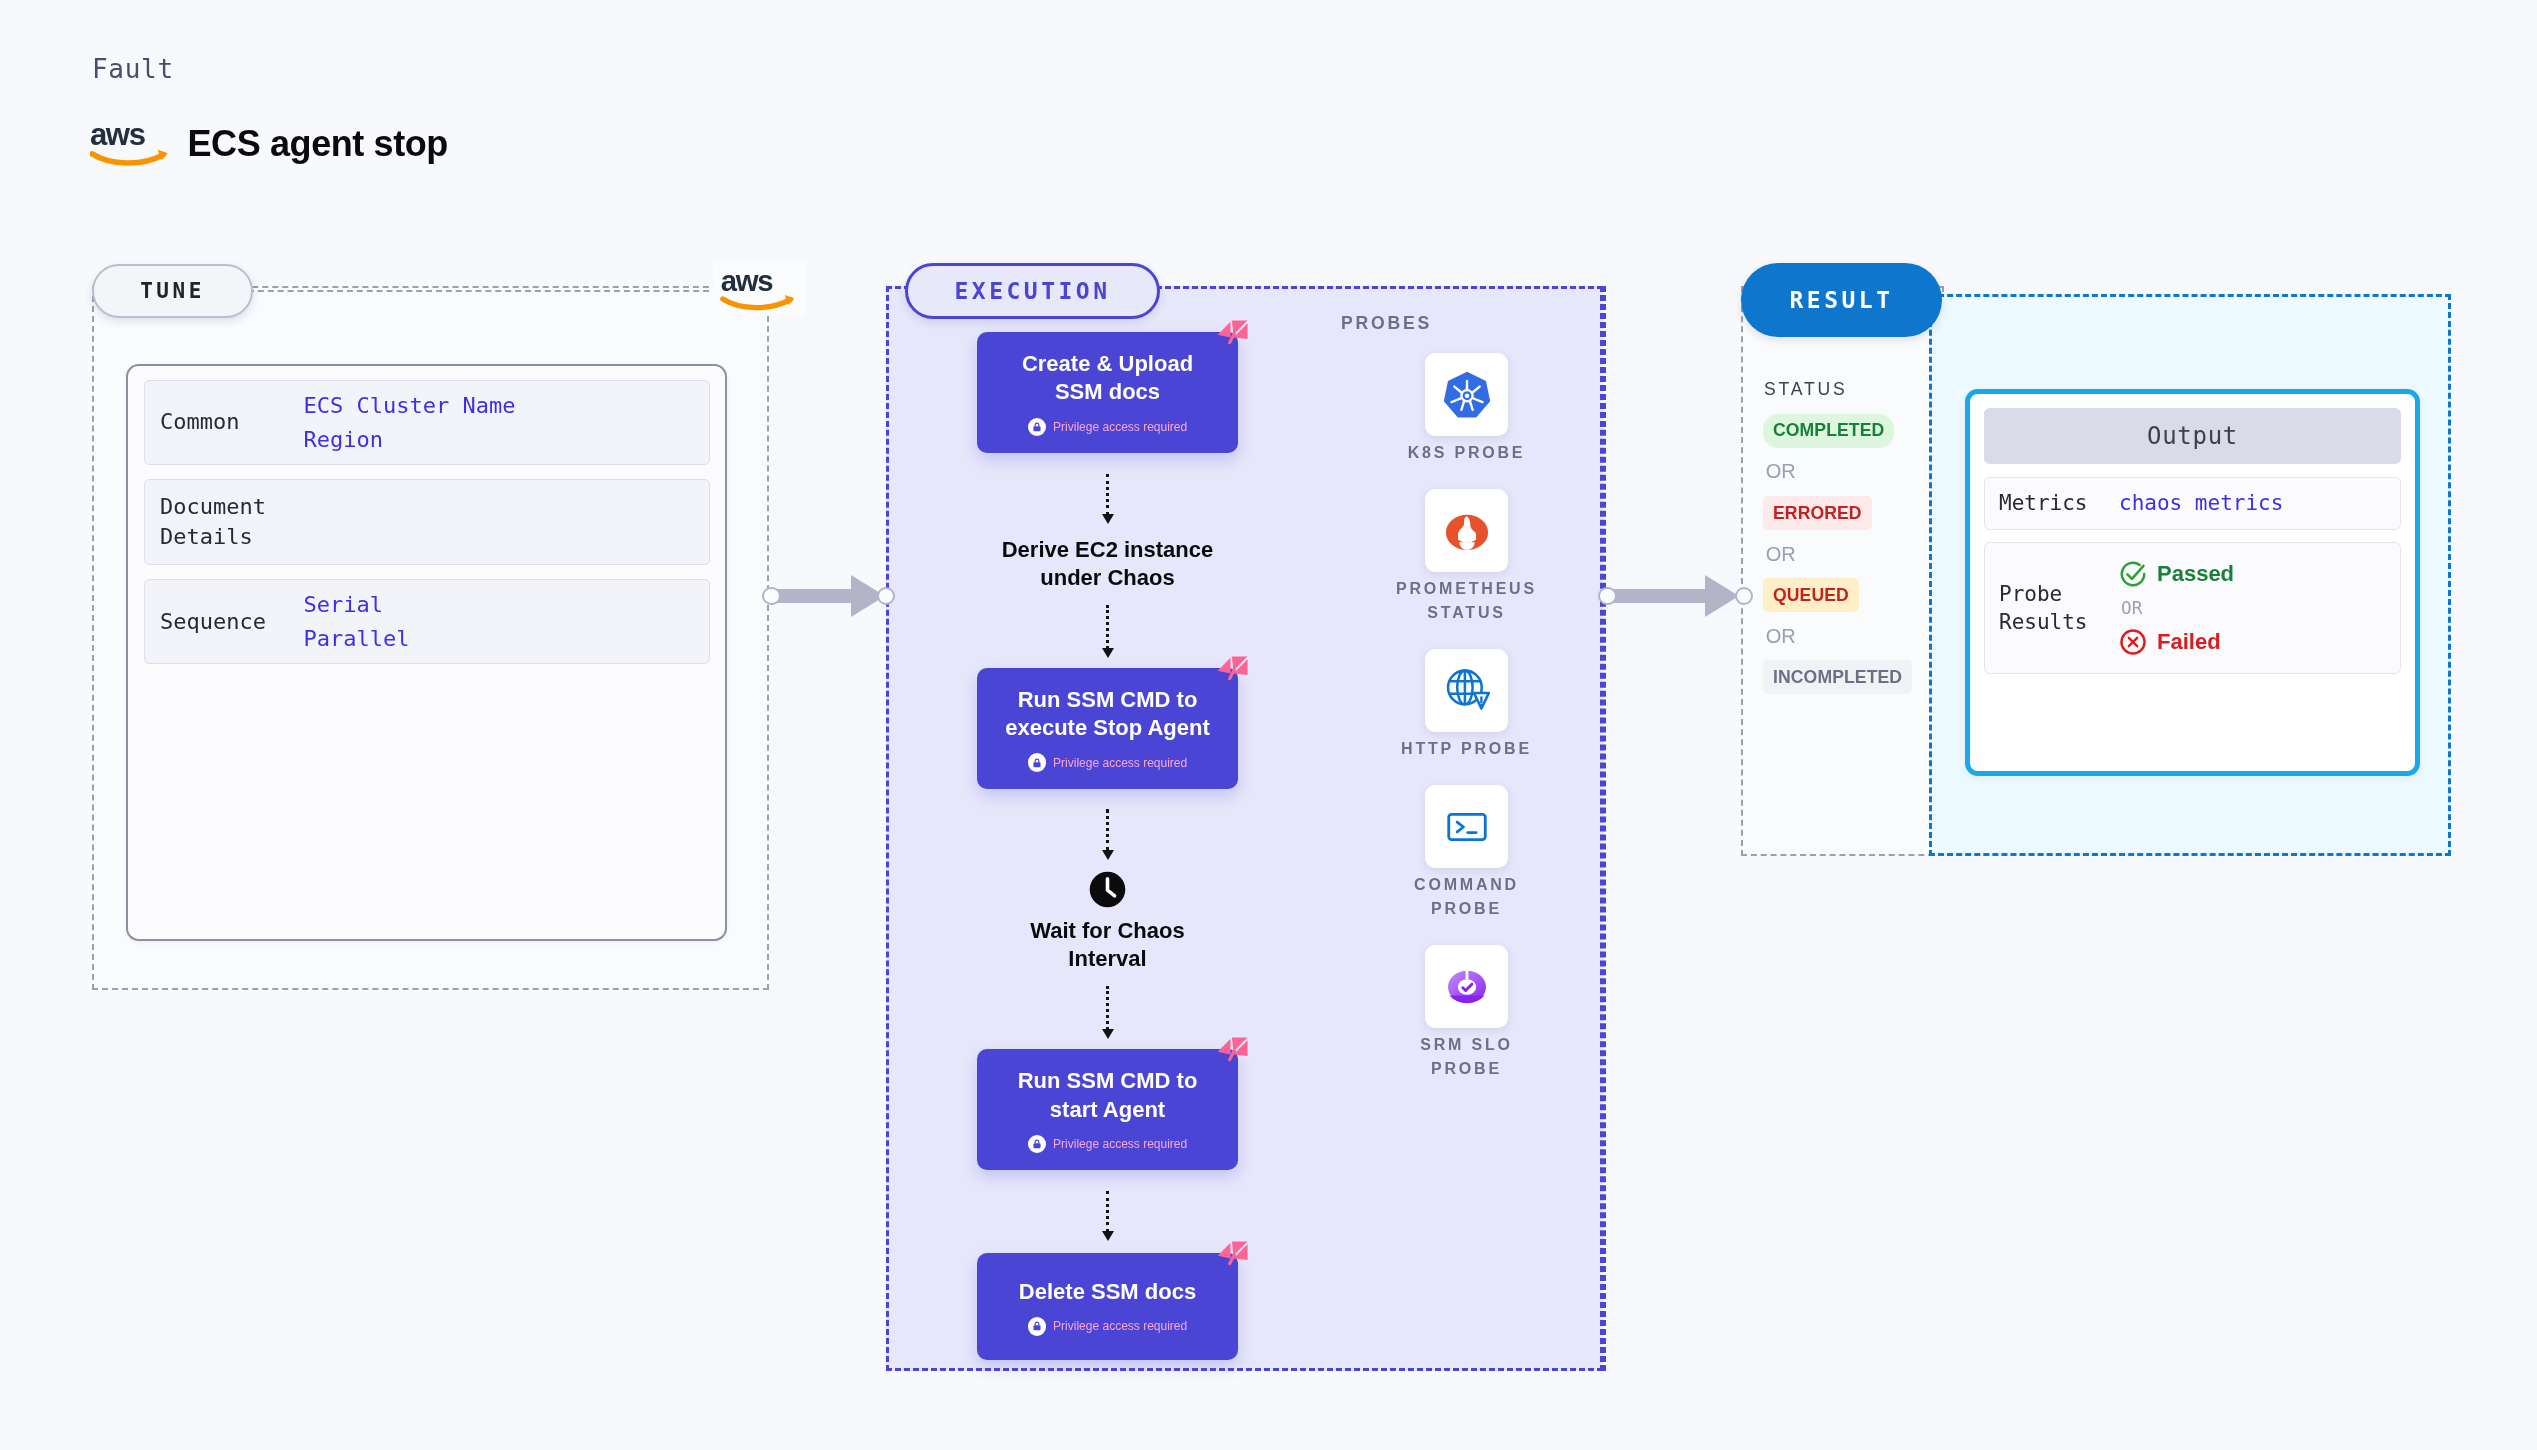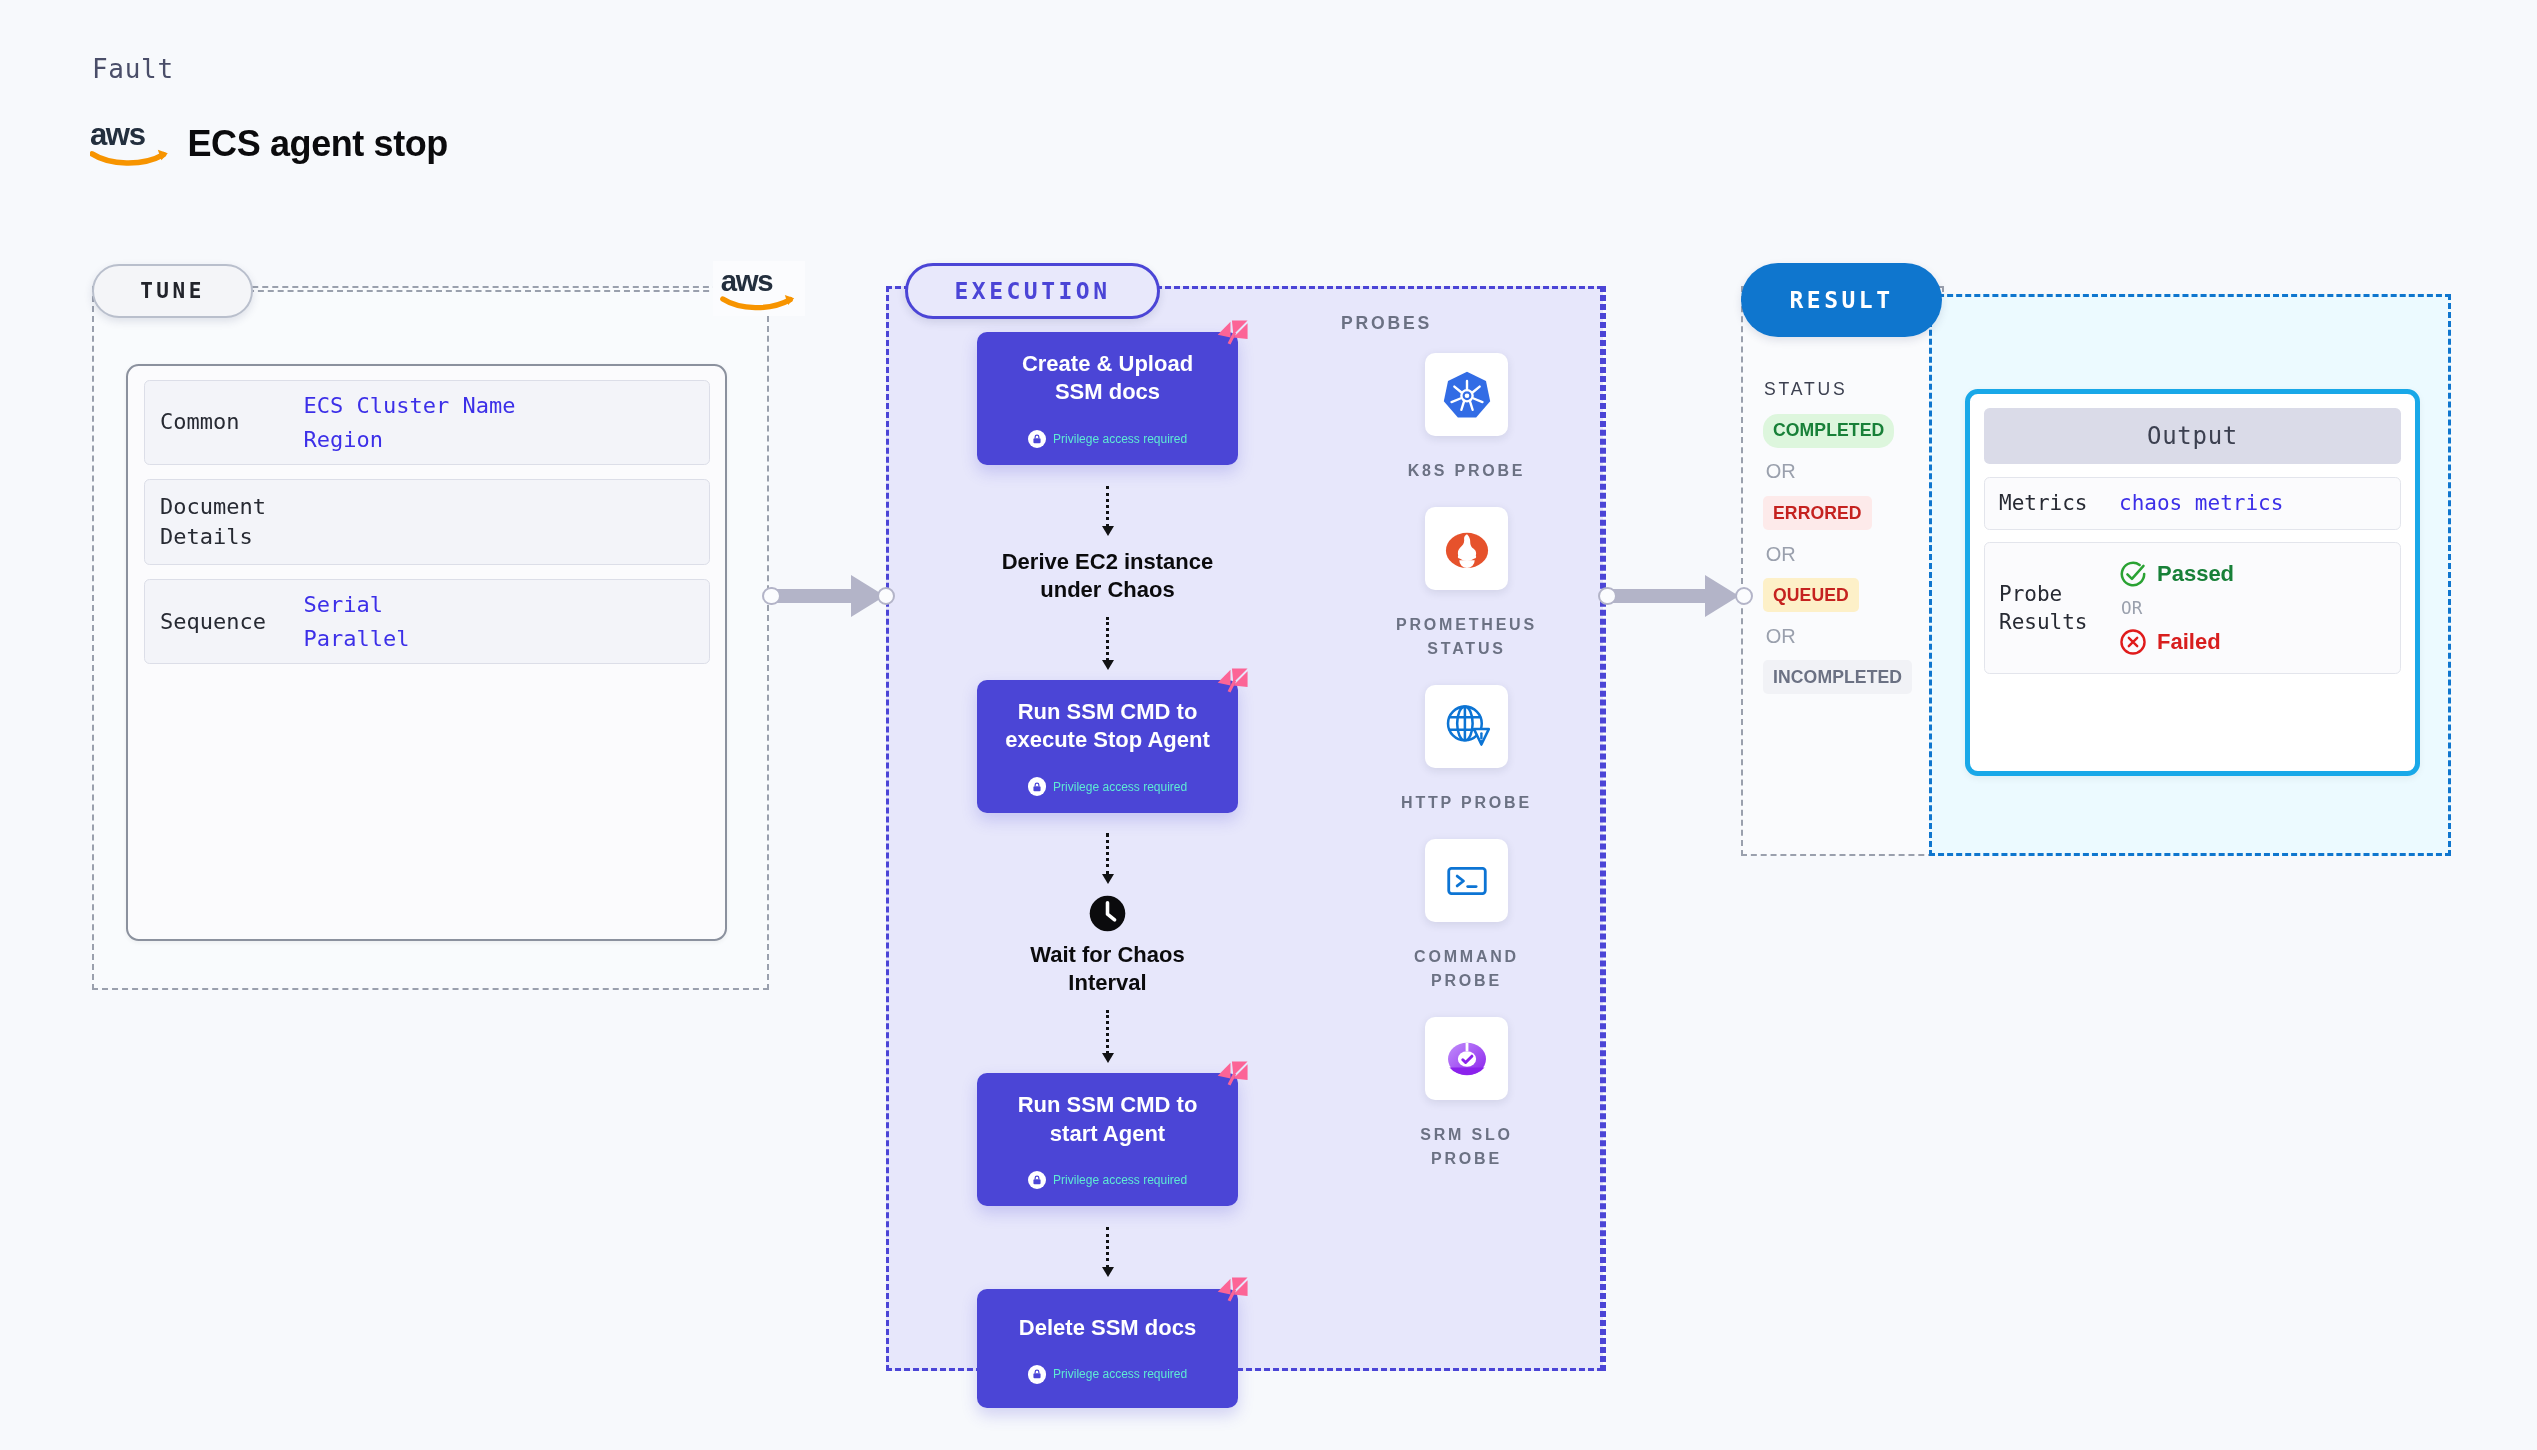--- a/index.html
+++ b/index.html
@@ -116,22 +116,22 @@
   .flow { position: absolute; left: 910px; top: 332px; width: 395px; z-index: 5;
           display: flex; flex-direction: column; align-items: center; }
 
   .node-box {
     position: relative; width: 261px; background: #4b45d6; border-radius: 10px;
     padding: 18.3px 12.7px 17px 12.7px; text-align: center;
     box-shadow: 0 7px 15.5px rgba(75,69,214,0.22);
   }
   .node-box .nb-title { color: #ffffff; font-size: 22px; font-weight: bold; line-height: 1.28; }
   .node-box .nb-sub {
-    margin-top: 23px; display: flex; align-items: center; justify-content: center; gap: 7px;
-    color: #5eead4; font-size: 12px;
+    margin-top: 11px; display: flex; align-items: center; justify-content: center; gap: 7px;
+    color: #f9a8d4; font-size: 12px;
   }
   .lock-icon {
     width: 18.3px; height: 18.3px; border-radius: 50%; background: #ffffff;
     display: inline-flex; align-items: center; justify-content: center; flex: 0 0 auto;
   }
   .lock-icon svg { width: 10px; height: 10px; display: block; }
   .harness-badge { position: absolute; right: -11.3px; top: -12.7px; width: 37px; height: 37px; }
   .harness-badge svg { width: 37px; height: 37px; display: block; }
 
   .node-plain { text-align: center; color: #0b0b0d; font-size: 22px; font-weight: bold; line-height: 1.28; }
@@ -150,21 +150,21 @@
     display: flex; flex-direction: column; align-items: center; gap: 24px;
   }
   .probe-item { display: flex; flex-direction: column; align-items: center; width: 176px; }
   .probe-tile {
     width: 83px; height: 83px; background: #ffffff; border-radius: 10px;
     display: flex; align-items: center; justify-content: center;
     box-shadow: 0 2.8px 8.5px rgba(30,40,70,0.10);
   }
   .probe-tile svg { width: 52px; height: 52px; display: block; }
   .probe-label {
-    margin-top: 23px; text-align: center; font-size: 16px; font-weight: bold;
+    margin-top: 5px; text-align: center; font-size: 16px; font-weight: bold;
     letter-spacing: 2.8px; color: #6b7183; line-height: 1.5;
   }
 
   
   .result-status-panel { left: 1741px; top: 286px; width: 203px; height: 570px; background: #fafbfd; }
   .result-output-panel { left: 1929px; top: 294px; width: 522px; height: 562px; background: #ecfaff; }
 
   .status-title {
     position: absolute; left: 1764px; top: 371px; z-index: 5;
     font-size: 17.6px; font-weight: normal; letter-spacing: 2.8px; color: #3c4050; margin-top: 8px;

